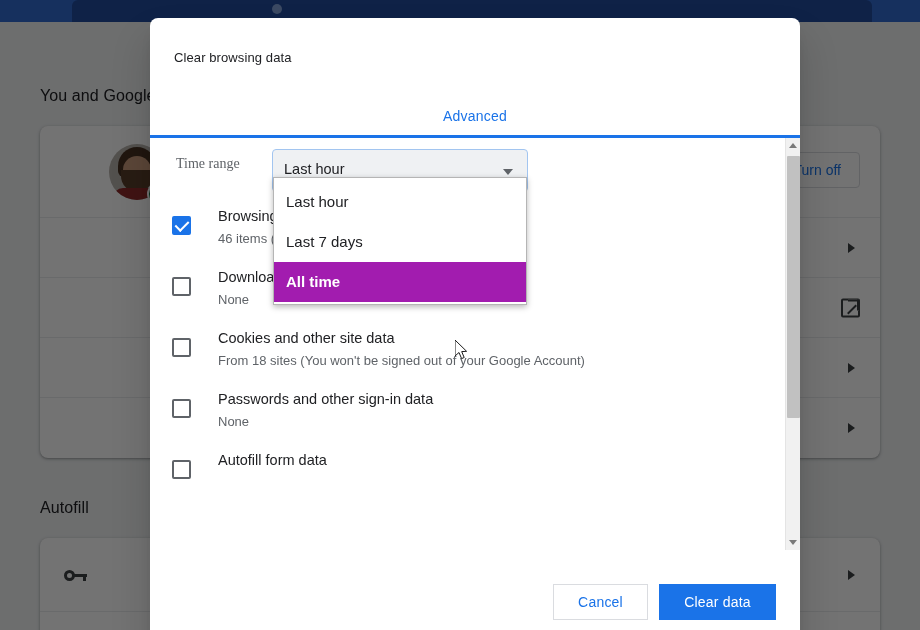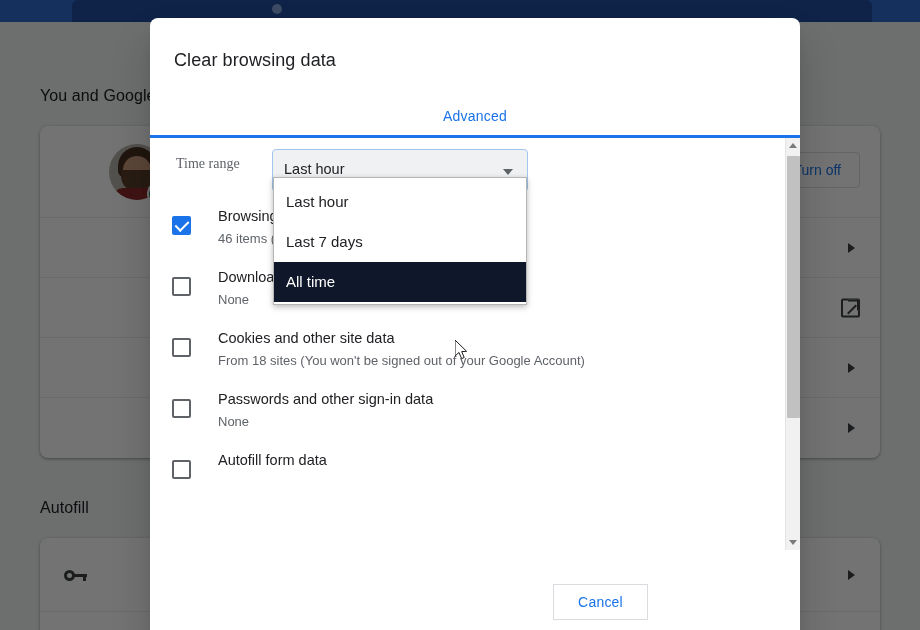--- a/index.html
+++ b/index.html
@@ -138,21 +138,21 @@
 
   
   .dialog {
     position: absolute; left: 150px; top: 18px; width: 650px; height: 632px;
     background: #ffffff; border-radius: 8px;
     box-shadow: 0 11px 15px -7px rgba(0,0,0,.2), 0 24px 38px 3px rgba(0,0,0,.14);
     z-index: 50; overflow: hidden;
   }
   .dialog-title {
     position: absolute; left: 24px; top: 32px;
-    font-size: 18px; color: #202124; letter-spacing: .1px;
+    font-size: 13px; color: #202124; letter-spacing: .1px;
   }
   .tabs {
     position: absolute; left: 0; top: 78px; width: 650px; height: 42px;
     border-bottom: 1px solid #e0e0e0;
     display: flex;
   }
   .tab {
     flex: 1; text-align: center; font-size: 14px; line-height: 40px;
     color: #5f6368; font-weight: 500; letter-spacing: .2px; cursor: pointer;
     position: relative;
@@ -234,21 +234,21 @@
   .dropdown {
     position: absolute; left: 273px; top: 177px; width: 254px;
     background: #ffffff; border: 1px solid #b5b5b5;
     box-shadow: 0 2px 6px rgba(0,0,0,.28);
     z-index: 80; padding: 4px 0 2px 0;
   }
   .dd-option {
     height: 40px; line-height: 40px; padding-left: 12px;
     font-size: 15px; color: #202124; cursor: default;
   }
-  .dd-option.selected { background: #0f172a; color: #ffffff; }
+  .dd-option.selected { background: #a21caf; color: #ffffff; font-weight: bold; }
 
   .cursor {
     position: absolute; left: 455px; top: 340px; z-index: 95;
     width: 16px; height: 22px; pointer-events: none;
   }
 
   .dialog-footer {
     position: absolute; left: 0; bottom: 0; width: 650px; height: 98px;
     background: #ffffff; z-index: 60;
   }
@@ -395,20 +395,21 @@
         </div>
         <div class="sb-thumb"></div>
         <div class="sb-arrow down">
           <span class="glyph"></span>
         </div>
       </div>
     </div>
 
     <div class="dialog-footer">
       <div class="btn btn-cancel">Cancel</div>
+      <div class="btn btn-primary">Clear data</div>
     </div>
   </div>
 
   <div class="dropdown">
     <div class="dd-option">Last hour</div>
     <div class="dd-option">Last 7 days</div>
     <div class="dd-option selected">All time</div>
   </div>
 
   <div class="cursor">

